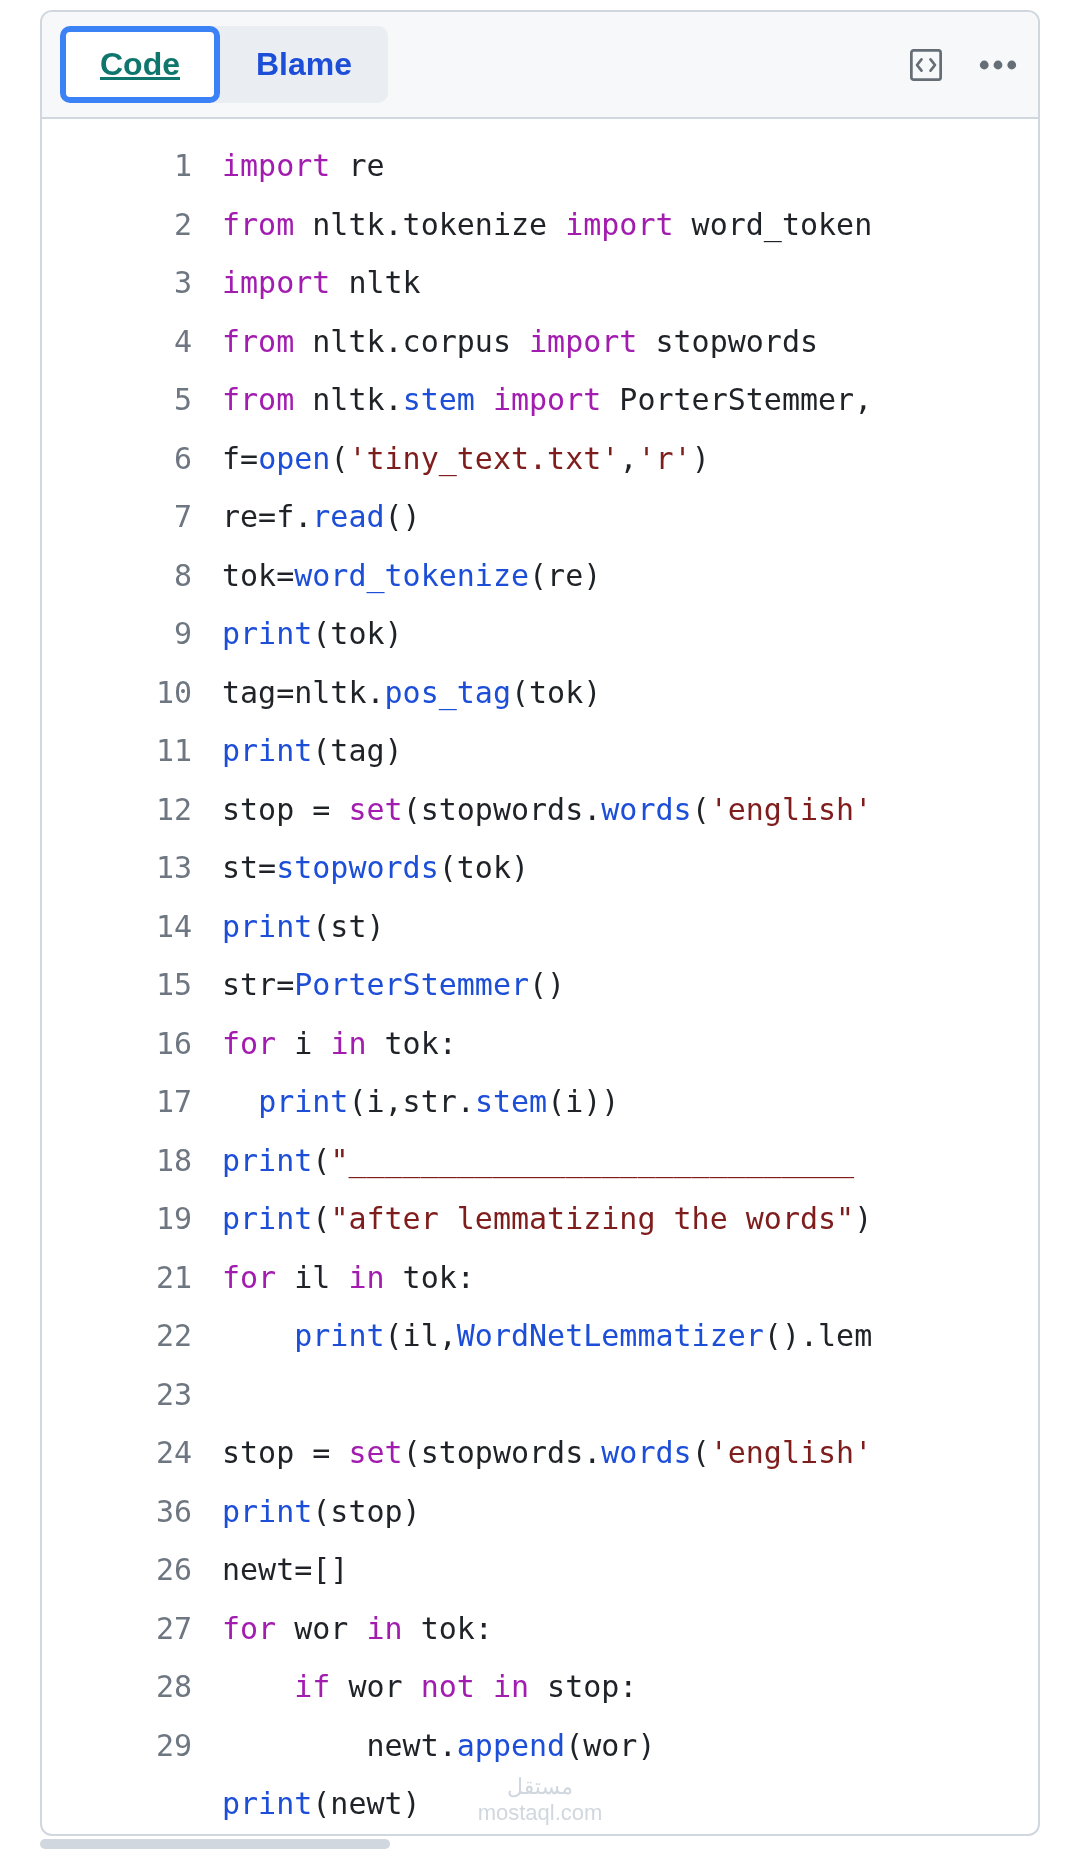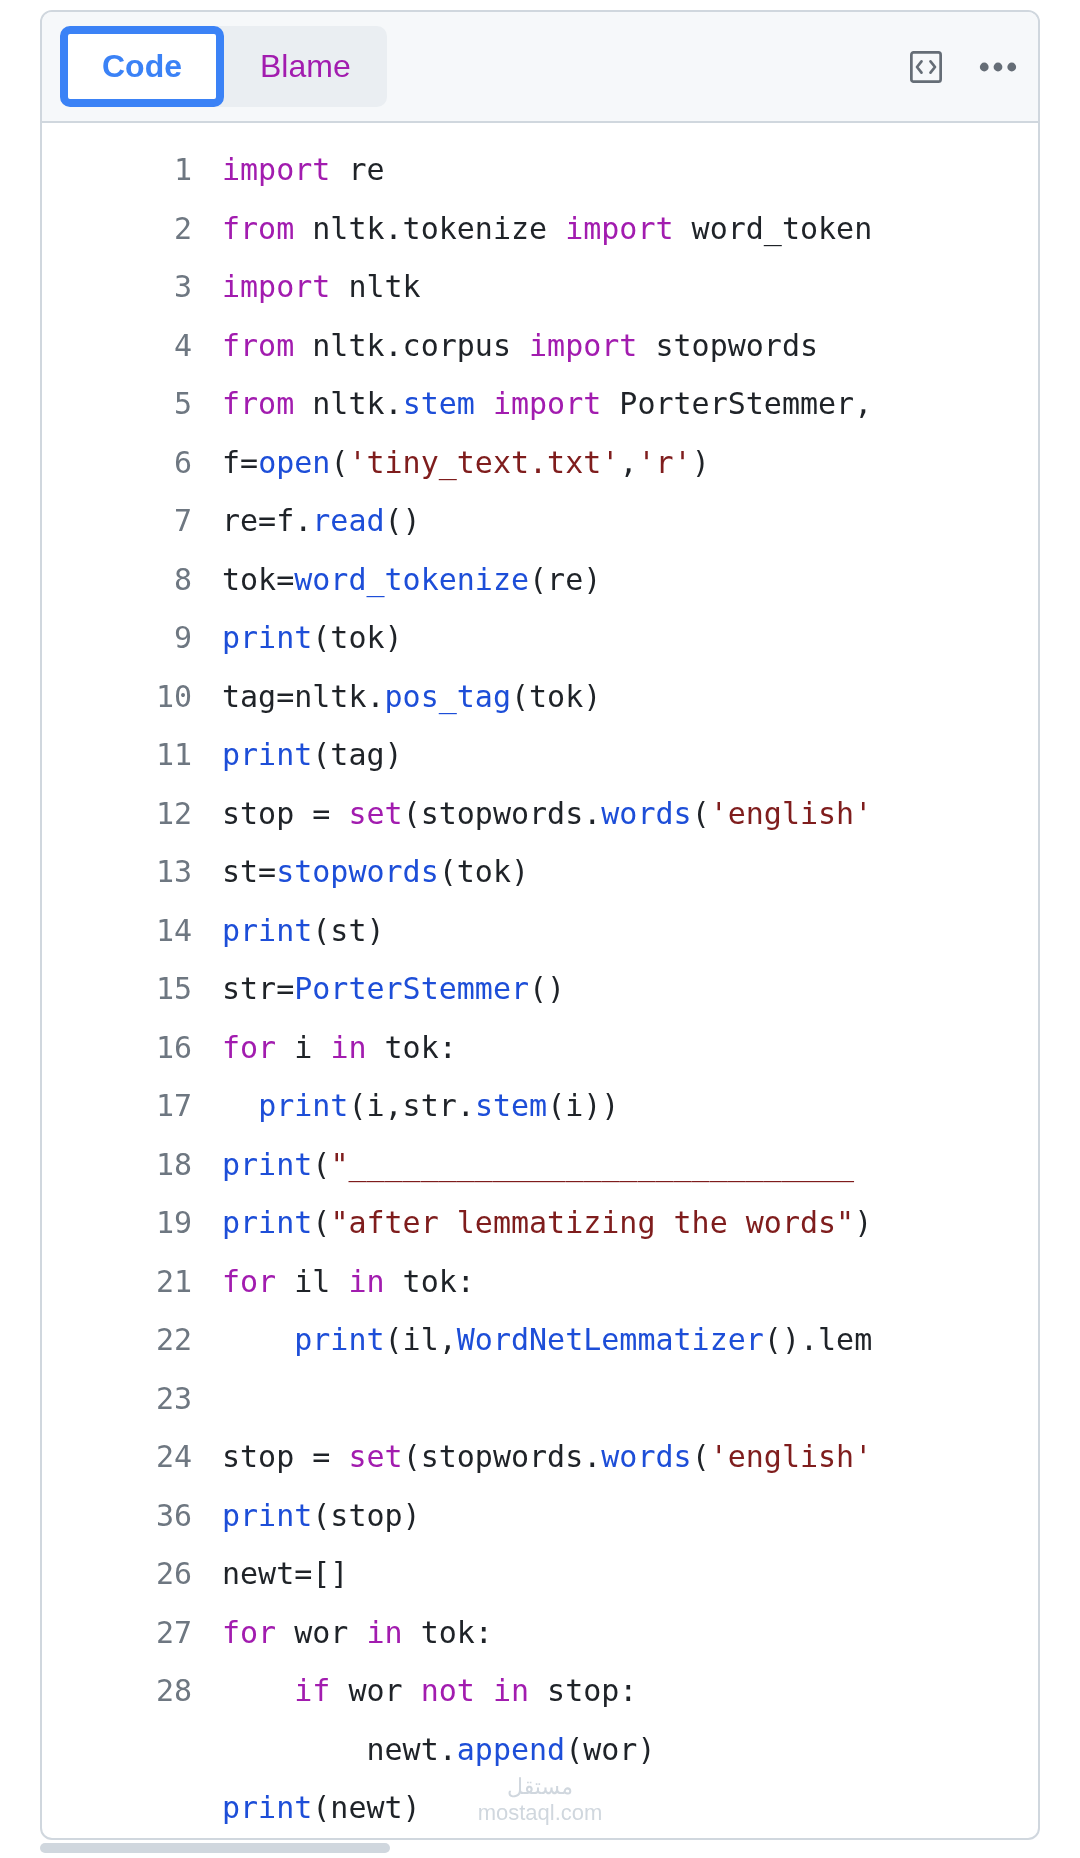--- a/index.html
+++ b/index.html
@@ -32,31 +32,32 @@
   .tab-group {
     display: flex;
     align-items: center;
     background: #eaeef2;
     border-radius: 10px;
     padding: 0;
   }
   .tab {
     padding: 14px 34px;
     font-size: 32px;
-    font-weight: 400;
-    color: #a21caf;
+    font-weight: 700;
+    color: #1d4ed8;
     border-radius: 10px;
     cursor: pointer;
     border: 2px solid transparent;
   }
   .tab.active {
     background: #ffffff;
-    color: #3b82f6;
-    border: 8px solid #3b82f6;
+    color: #0f766e;
+    border: 6px solid #3b82f6;
     font-weight: 700;
+    text-decoration: underline;
   }
   .toolbar-right {
     display: flex;
     align-items: center;
     gap: 28px;
   }
   .icon-btn {
     width: 44px;
     height: 44px;
     display: flex;
@@ -169,20 +170,21 @@
         <div>18</div>
         <div>19</div>
         <div>21</div>
         <div>22</div>
         <div>23</div>
         <div>24</div>
         <div>36</div>
         <div>26</div>
         <div>27</div>
         <div>28</div>
+        <div>29</div>
       </div>
     <div class="code-lines" id="code-lines"><div class="line"><span class="kw">import</span> re</div><div class="line"><span class="kw">from</span> nltk.tokenize <span class="kw">import</span> word_token</div><div class="line"><span class="kw">import</span> nltk</div><div class="line"><span class="kw">from</span> nltk.corpus <span class="kw">import</span> stopwords</div><div class="line"><span class="kw">from</span> nltk.<span class="fn">stem</span> <span class="kw">import</span> PorterStemmer,</div><div class="line">f=<span class="fn">open</span>(<span class="str">'tiny_text.txt'</span>,<span class="str">'r'</span>)</div><div class="line">re=f.<span class="fn">read</span>()</div><div class="line">tok=<span class="fn">word_tokenize</span>(re)</div><div class="line"><span class="fn">print</span>(tok)</div><div class="line">tag=nltk.<span class="fn">pos_tag</span>(tok)</div><div class="line"><span class="fn">print</span>(tag)</div><div class="line">stop = <span class="kw">set</span>(stopwords.<span class="fn">words</span>(<span class="str">'english'</span></div><div class="line">st=<span class="fn">stopwords</span>(tok)</div><div class="line"><span class="fn">print</span>(st)</div><div class="line">str=<span class="fn">PorterStemmer</span>()</div><div class="line"><span class="kw">for</span> i <span class="kw">in</span> tok:</div><div class="line">  <span class="fn">print</span>(i,str.<span class="fn">stem</span>(i))</div><div class="line"><span class="fn">print</span>(<span class="str">"____________________________</span></div><div class="line"><span class="fn">print</span>(<span class="str">"after lemmatizing the words"</span>)</div><div class="line"><span class="kw">for</span> il <span class="kw">in</span> tok:</div><div class="line">    <span class="fn">print</span>(il,<span class="fn">WordNetLemmatizer</span>().lem</div><div class="line">&nbsp;</div><div class="line">stop = <span class="kw">set</span>(stopwords.<span class="fn">words</span>(<span class="str">'english'</span></div><div class="line"><span class="fn">print</span>(stop)</div><div class="line">newt=[]</div><div class="line"><span class="kw">for</span> wor <span class="kw">in</span> tok:</div><div class="line">    <span class="kw">if</span> wor <span class="kw">not</span> <span class="kw">in</span> stop:</div><div class="line">        newt.<span class="fn">append</span>(wor)</div><div class="line"><span class="fn">print</span>(newt)</div></div>
   </div>
 </div>
 
 <div class="scrollbar-track">
   <div class="scrollbar-thumb"></div>
 </div>
 
 <div class="watermark">

